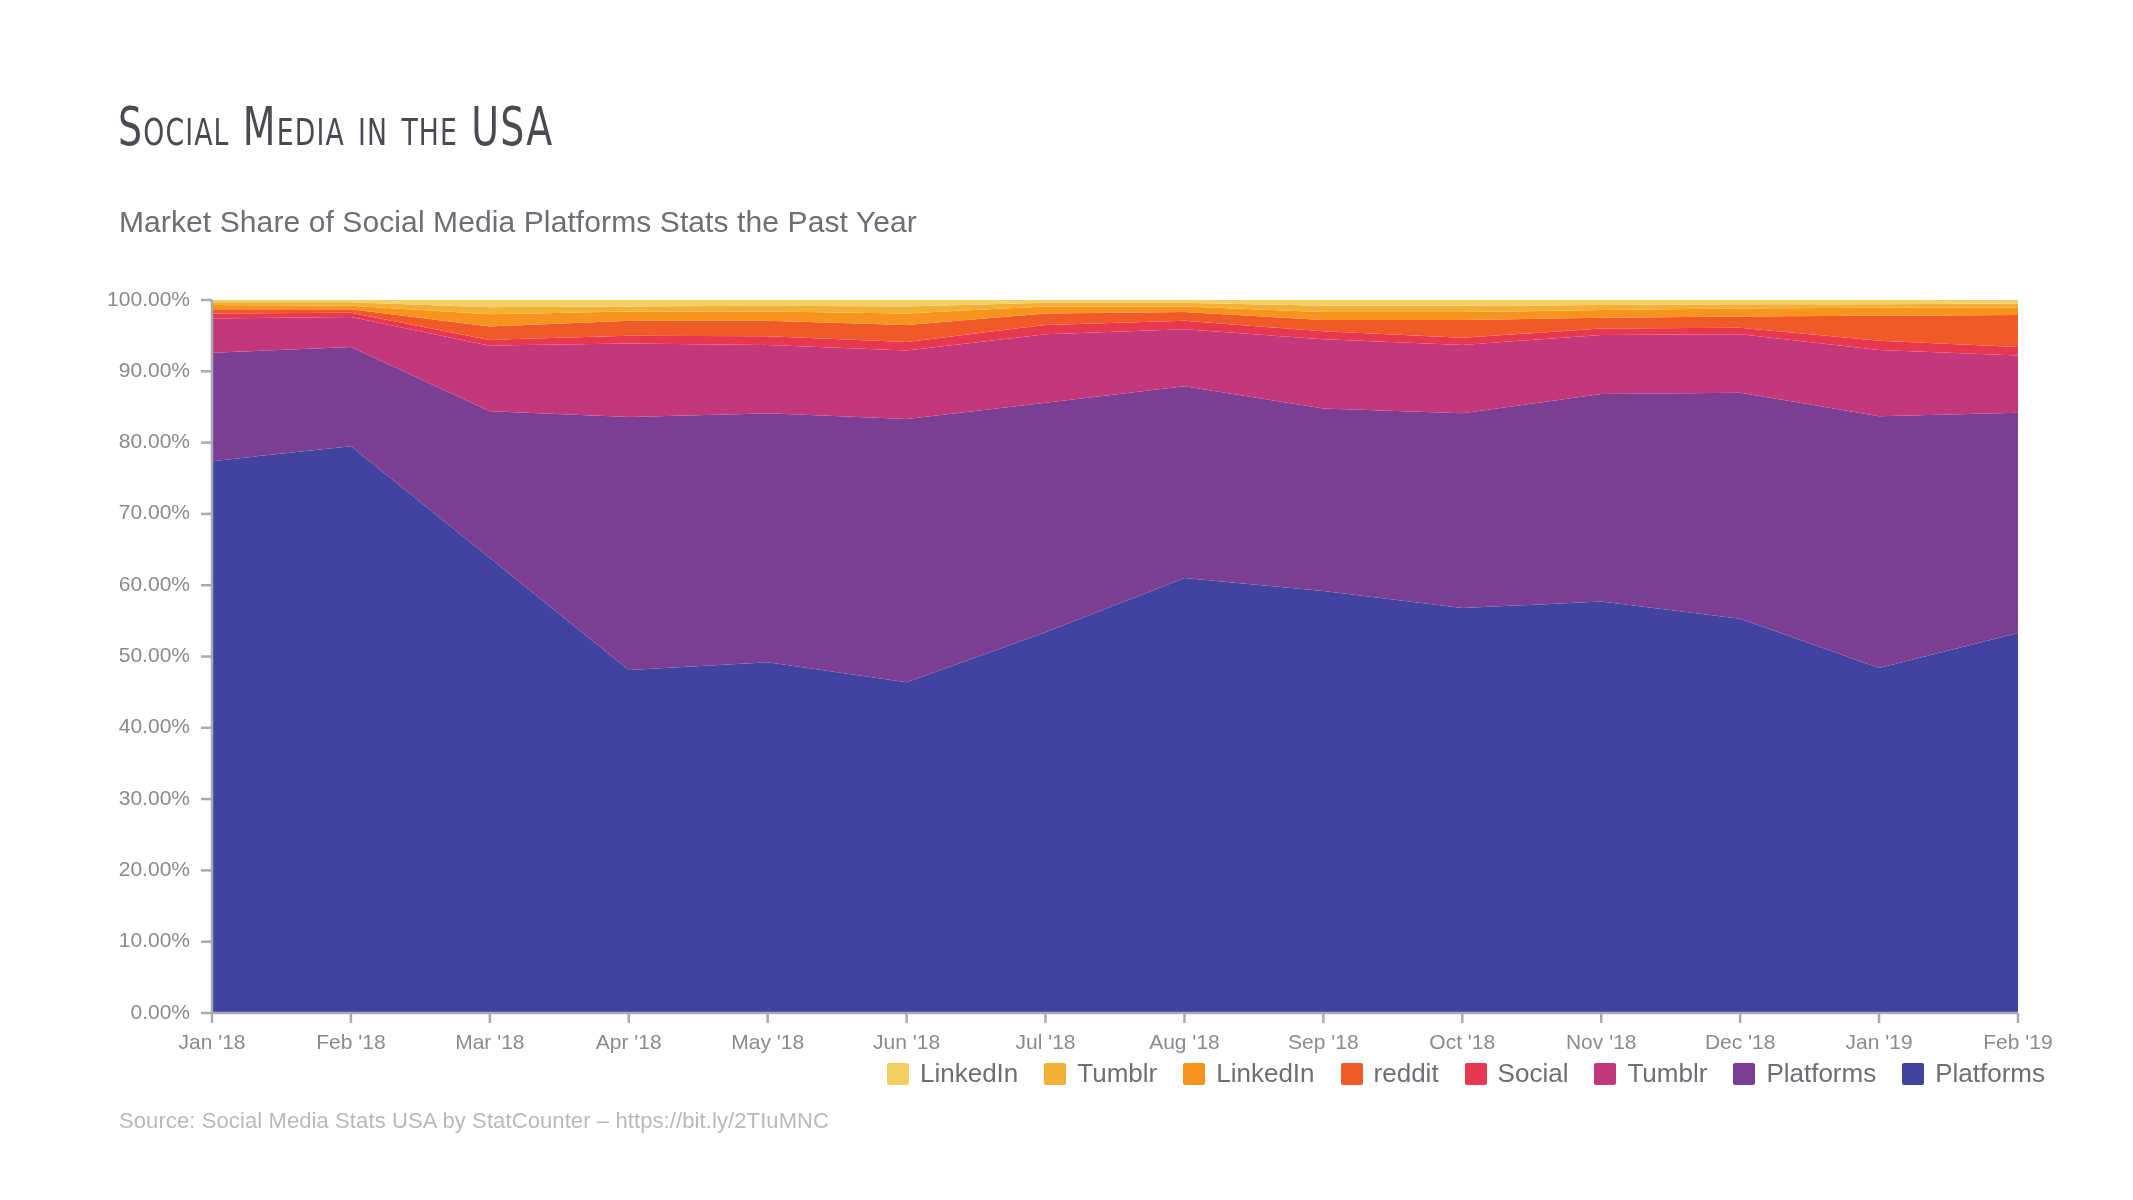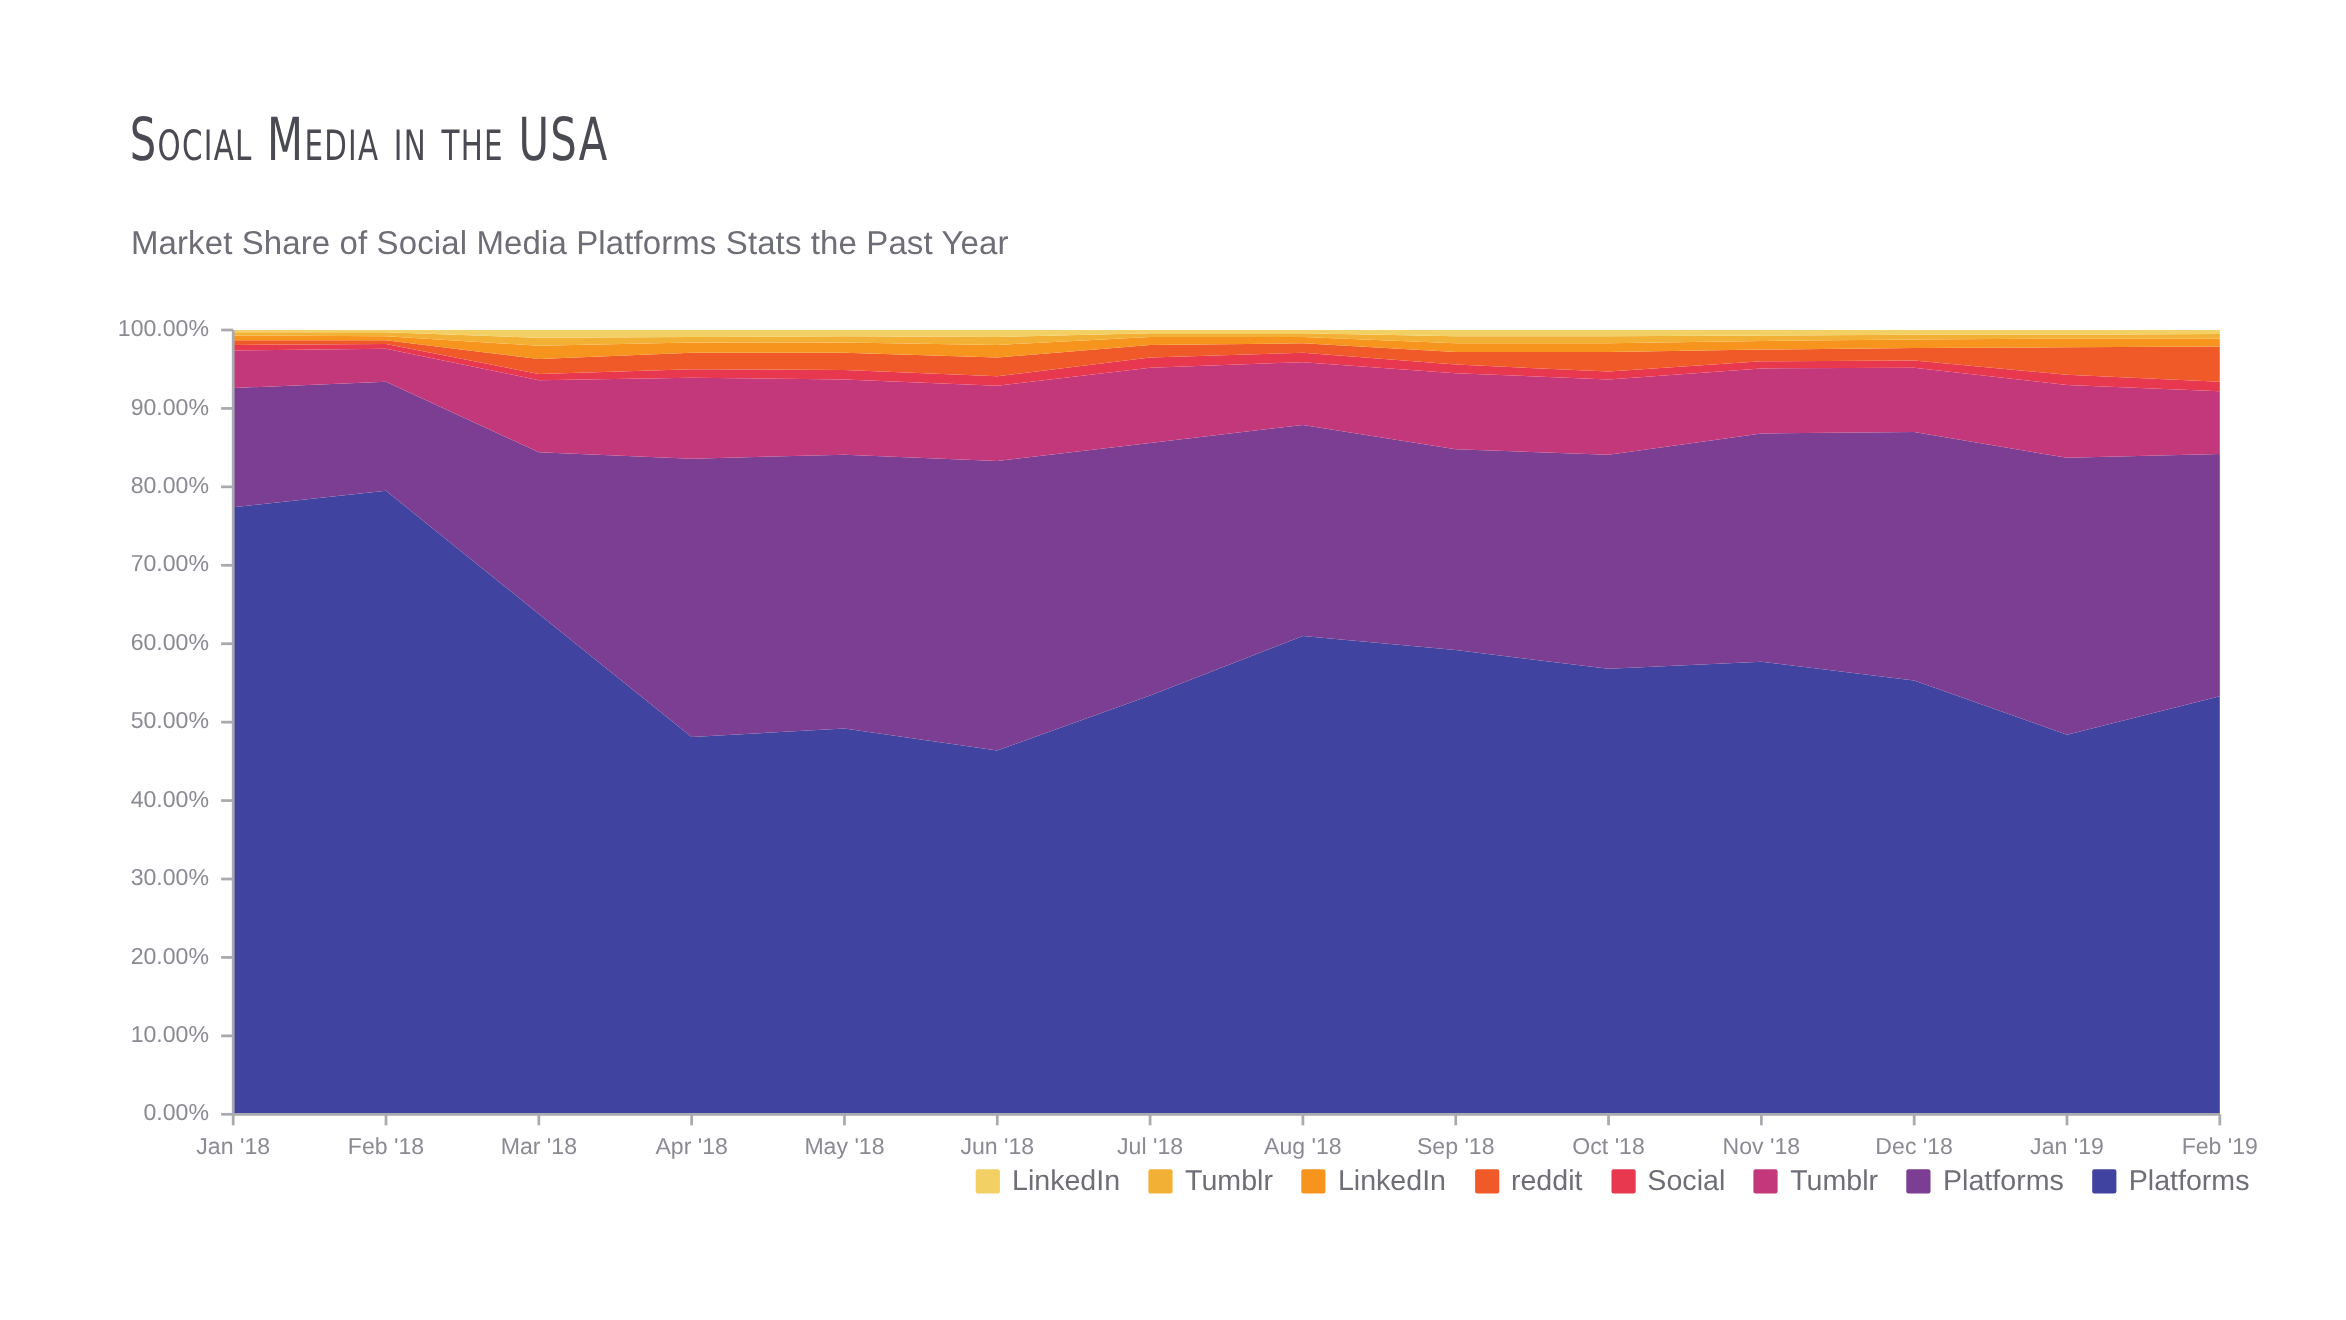--- a/index.html
+++ b/index.html
@@ -173,13 +173,14 @@
       <div class="legend-item">
         <span class="legend-swatch" style="background: rgb(123, 62, 146);"></span>
         <span class="legend-label">Platforms</span>
       </div>
       <div class="legend-item">
         <span class="legend-swatch" style="background: rgb(64, 68, 160);"></span>
         <span class="legend-label">Platforms</span>
       </div>
     </div>
 
+  <div class="source">Source: Social Media Stats USA by StatCounter – https://bit.ly/2TIuMNC</div>
 </div>
 
 </body></html>

